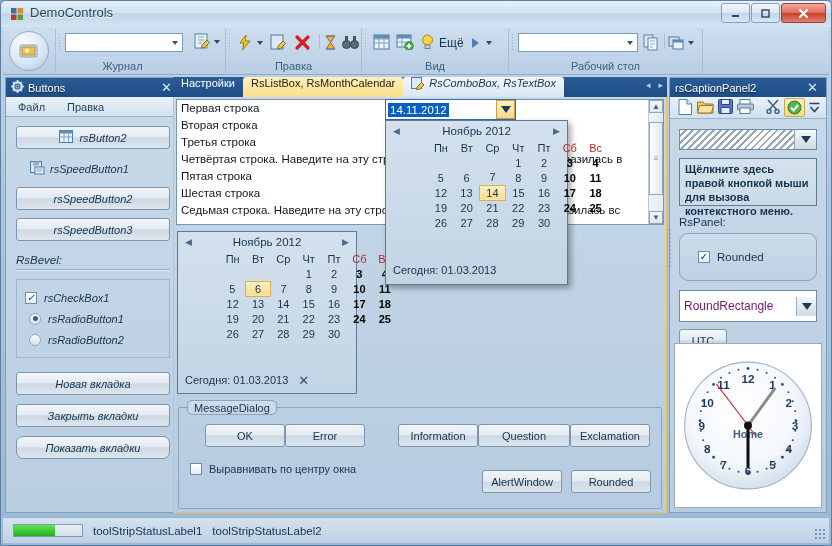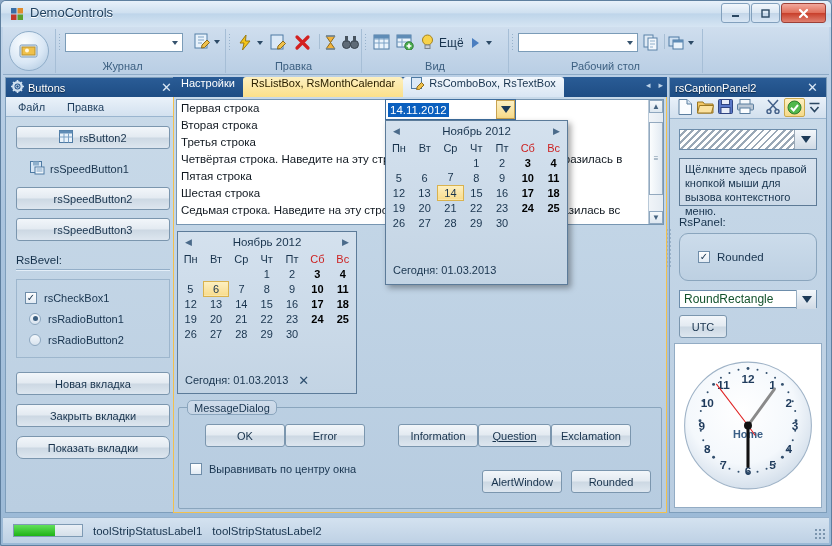--- a/index.html
+++ b/index.html
@@ -101,21 +101,21 @@
     position:absolute; left:4px; top:76px; width:176px; bottom:32px;
     background:linear-gradient(to bottom,#c9dae9 0%,#bacee1 100%);
     border:1px solid #7e9ebb;
   }
   #leftmenu {
     height:20px; display:flex; align-items:center;
     background:linear-gradient(to bottom,#eaf2fa,#d3e1ef);
     border-bottom:1px solid #9ab5cf;
     padding-left:12px; gap:22px; color:#1c3c5c; font-size:11px;
   }
-  .lbody { padding:9px 10px 1px 10px; }
+  .lbody { padding:9px 10px 1px 10px;font-style:italic; }
   .btn {
     border:1px solid #7b96ae; border-radius:3px;
     background:linear-gradient(to bottom,#f2f6fa 0%,#e3eaf1 48%,#ccd8e3 52%,#dde6ef 100%);
     color:#18334d; font-size:11px;
     display:flex; align-items:center; justify-content:center;
     height:23px;
   }
   .flatbtn {
     height:22px; display:flex; align-items:center; gap:5px;
     color:#18334d; font-size:11px; padding-left:14px;
@@ -147,21 +147,21 @@
   .tab {
     height:20px; display:flex; gap:4px;
     padding:0 8px; font-size:11px; color:#fff;
   }
   .tab.active {
     background:linear-gradient(to bottom,#fdf0c0 0%,#fbe08a 100%);
     color:#2b2000; border-radius:3px 3px 0 0;
   }
   .tab.sel2 {
     background:linear-gradient(to bottom,#f2f7fc 0%,#d9e6f3 100%);
-    color:#17334e; border-radius:3px 3px 0 0;
+    color:#17334e; border-radius:3px 3px 0 0;font-style:italic;
   }
   .tabnav { position:absolute; right:4px; top:3px; display:flex; gap:8px; align-items:center; color:#bdd3e8; }
   #tabbody {
     position:absolute; left:0; top:20px; right:0; bottom:0;
     background:linear-gradient(to bottom,#c7d9e9 0%,#b7cce0 100%);
     border:1px solid #f2c14e; border-top:none;
   }
 
   
   #listbox {
@@ -192,21 +192,21 @@
 
   
   .cal {
     background:linear-gradient(to bottom,#d4e1ee 0%,#c3d4e4 100%);
     border:1px solid #5c7b99;
     font-size:11px; color:#18334d;
   }
   .cal-hd { display:flex; align-items:center; height:19px; padding:0 7px; }
   .cal-hd .mname { flex:1; text-align:center; font-size:11.5px; }
   .cal-nav { color:#4a6a8a; font-size:9px; }
-  table.calg { border-collapse:collapse; width:100%; }
+  table.calg { border-collapse:collapse; width:100%;margin-left:42px; }
   table.calg td, table.calg th {
     text-align:center; font-weight:normal; font-size:11px;
     height:15px; width:14.28%; padding:0; color:#18334d;
   }
   table.calg th.we, table.calg td.we { color:#cc2222; }
   table.calg td.we { color:#000; font-weight:bold; }
   table.calg td.sel {
     background:linear-gradient(to bottom,#fdf0c2,#f8dc8e);
     border:1px solid #d9b24e;
   }
@@ -271,22 +271,22 @@
     border:1px solid #5d7a96; background:linear-gradient(to bottom,#d6e2ee,#cbd9e7);
     padding:3px 5px; font-size:11px; color:#16324c; line-height:14px;
   }
   .roundpanel {
     border:1px solid #8aa5bd; border-radius:9px;
     background:linear-gradient(to bottom,#ccdceb,#bdd0e2);
     height:48px; display:flex; align-items:center; padding-left:18px; gap:7px;
     color:#17334e;
   }
   .combo2 {
-    height:18px; border:1px solid #6d8dab; background:#fff;
-    display:flex; align-items:center; font-size:12px; color:#14532d; padding-left:4px;
+    height:32px; border:1px solid #6d8dab; background:#fff;
+    display:flex; align-items:center; font-size:12px; color:#701a75; padding-left:4px;
   }
   .combo2 .cb {
     margin-left:auto; width:20px; height:19px;
     background:linear-gradient(to bottom,#f3f7fb,#cfdae5);
     border-left:1px solid #9ab0c4;
     display:flex; align-items:center; justify-content:center;
   }
   #clockbox {
     position:absolute; left:4px; right:4px; bottom:4px; top:265px;
     background:#fff; border:1px solid #93acc4;
@@ -748,21 +748,21 @@
         <div style="position:absolute; left:10px; top:16px; display:flex; padding-left:16px;">
           <div class="btn" style="width:80px;">
               <span>OK</span>
             </div>
           <div class="btn" style="width:80px;">
               <span>Error</span>
             </div>
           <div class="btn" style="width:80px;margin-left:33px;">
               <span>Information</span>
             </div>
-          <div class="btn" style="width:73px;text-decoration:underline;">
+          <div class="btn" style="width:92px;">
               <span>Question</span>
             </div>
           <div class="btn" style="width:80px;">
               <span>Exclamation</span>
             </div>
         </div>
 
         <div class="ckrow" style="position:absolute; left:11px; top:50px;">
           <span class="chk"></span>
           <span>Выравнивать по центру окна</span>
@@ -839,21 +839,21 @@
     <div style="padding:10px 9px 0 9px;">
       <div class="hatchcombo">
         <div class="hv"></div>
         <div class="hb">
           <svg width="10" height="7" viewBox="0 0 10 7">
               <path d="M0 0 H10 L5 7 Z" fill="#1b3a58"></path>
             </svg>
         </div>
       </div>
 
-      <div class="memo" style="margin-top:8px; height:48px;">Щёлкните здесь правой кнопкой мыши для вызова контекстного меню.</div>
+      <div class="memo" style="margin-top:8px; height:48px;font-weight:bold;">Щёлкните здесь правой кнопкой мыши для вызова контекстного меню.</div>
 
       <div style="margin-top:10px; font-size:11.5px; color:#16324c;">RsPanel:</div>
 
       <div class="roundpanel" style="margin-top:5px;">
         <span class="chk">✓</span>
         <span style="font-size:11.5px;">Rounded</span>
       </div>
 
       <div class="combo2" style="margin-top:9px;">
         <span>RoundRectangle</span>

